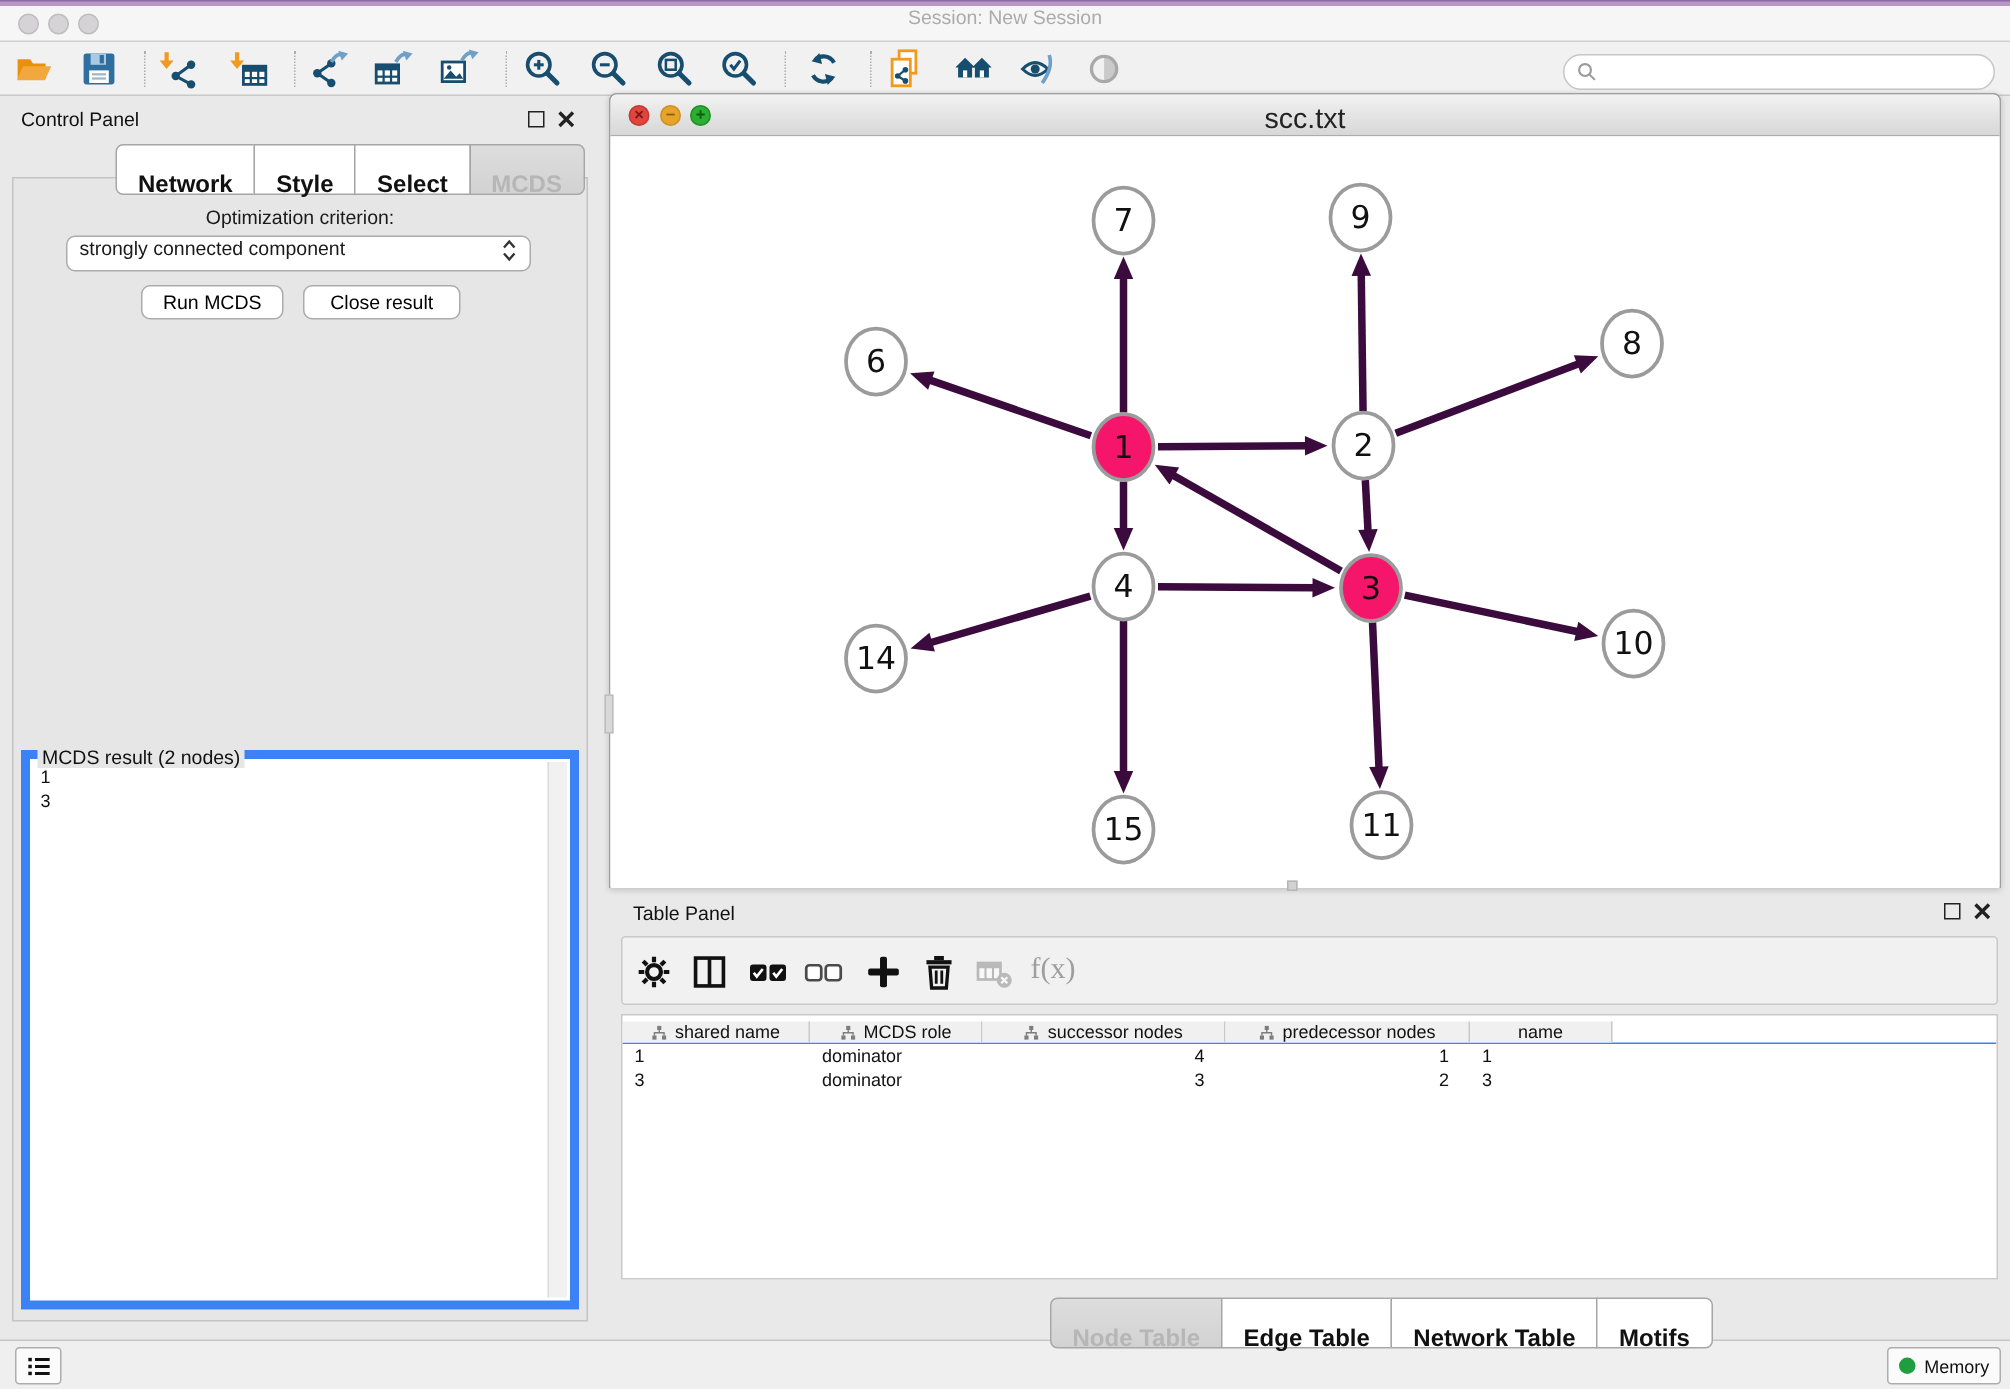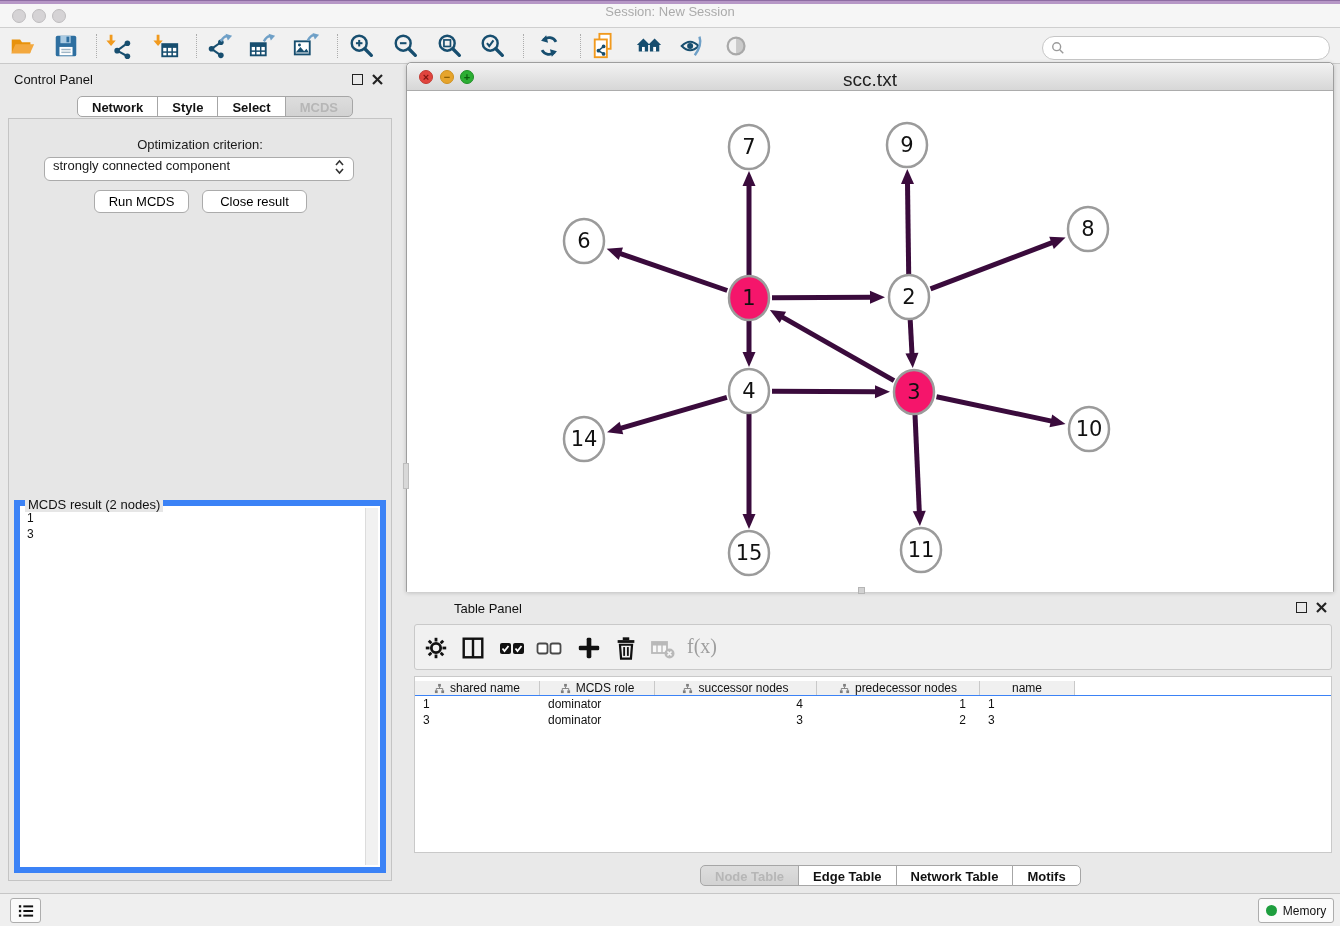--- a/index.html
+++ b/index.html
@@ -18,21 +18,21 @@
   .tb-sep { position:absolute; top:6px; width:1px; height:24px; border-left:1px dotted #ADADAD; }
   .searchbox { position:absolute; left:1042px; top:8px; width:288px; height:24px; background:#FFF; border:1px solid #C6C6C6; border-radius:12px; display:flex; align-items:center; padding:0 8px; }
   .searchbox input { border:none; outline:none; flex:1; font-size:12px; background:transparent; margin-left:5px; font-family:"Liberation Sans",sans-serif; }
 
   
   .cp-title { position:absolute; left:14px; top:72px; font-size:13px; color:#111; }
   .panel-btns { position:absolute; display:flex; gap:8px; align-items:center; }
   .float-box { width:11px; height:11px; border:1.5px solid #222; display:inline-block; }
   .cp-content { position:absolute; left:8px; top:118px; width:384px; height:763px; background:#E6E6E6; border:1px solid #C4C4C4; }
   .seg-tabs { position:absolute; display:flex; z-index:5; }
-  .seg-tab { height:21px; line-height:21px; padding:0 14px; background:#FFF; border:1px solid #A6A6A6; margin-left:-1px; font-size:13px; font-weight:bold; color:#111; text-align:center; cursor:default; }
+  .seg-tab { height:21px; line-height:21px; padding:16px 14px; background:#FFF; border:1px solid #A6A6A6; margin-left:-1px; font-size:16px; font-weight:bold; color:#111; text-align:center; cursor:default; }
   .seg-tab:first-child { border-radius:5px 0 0 5px; margin-left:0; }
   .seg-tab:last-child { border-radius:0 5px 5px 0; }
   .seg-tab.active { background:linear-gradient(#DDDDDD,#D2D2D2); color:#B6B6B6; }
   .opt-label { position:absolute; left:8px; top:137px; width:384px; text-align:center; font-size:13px; }
   .combo { position:absolute; left:44px; top:157px; width:310px; height:24px; background:#FFF; border:1px solid #ABABAB; border-radius:6px; display:flex; align-items:flex-start; padding:0 8px; }
   .combo .val { flex:1; font-size:13px; }
   .push-btn { position:absolute; height:23px; background:#FFF; border:1px solid #ABABAB; border-radius:6px; font-size:13px; text-align:center; line-height:21px; }
   .fieldset { position:absolute; left:14px; top:500px; width:372px; height:373px; border:6px solid #3b82f6; background:#FFF; }
   .fieldset .legend { position:absolute; top:-9px; left:5px; background:#E6E6E6; padding:0 3px; font-size:13px; color:#111; }
   .result-list { position:absolute; left:2px; top:4px; right:17px; bottom:2px; overflow:hidden; }
@@ -42,21 +42,21 @@
   
   .net-window { position:absolute; left:406px; top:62px; width:928px; height:530px; background:#FFF; border:1px solid #9E9E9E; border-radius:5px 5px 0 0; box-shadow:0 1px 4px rgba(0,0,0,0.18); }
   .net-titlebar { position:absolute; left:0; top:0; right:0; height:28px; background:linear-gradient(#F2F2F2,#D7D7D7); border-bottom:1px solid #ACACAC; border-radius:5px 5px 0 0; }
   .net-title { position:absolute; left:0; right:0; top:6px; text-align:center; font-size:19px; color:#222; }
   .mac-light { position:absolute; top:7px; width:14px; height:14px; border-radius:50%; font-size:11px; font-weight:bold; text-align:center; line-height:13px; }
   .net-canvas { position:absolute; left:0; top:28px; width:926px; height:501px; background:#FFF; overflow:hidden; }
   .splitter-notch { position:absolute; left:-4px; top:400px; width:6px; height:26px; background:#D8D8D8; border:1px solid #BDBDBD; }
   .resize-dot { position:absolute; left:451px; bottom:-3px; width:7px; height:7px; background:#D2D2D2; border:1px solid #B5B5B5; }
 
   
-  .tp-title { position:absolute; left:422px; top:601px; font-size:13px; color:#111;margin-left:32px; }
+  .tp-title { position:absolute; left:422px; top:601px; font-size:13px; color:#111; }
   .tp-toolbar { position:absolute; left:414px; top:624px; width:918px; height:46px; background:#F1F1F1; border:1px solid #C9C9C9; border-radius:3px; }
   .tp-icon { position:absolute; top:8px; width:30px; height:30px; display:flex; align-items:center; justify-content:center; }
   .fx-label { position:absolute; left:272px; top:10px; font-family:"Liberation Serif",serif; font-size:20px; color:#9E9E9E; }
   .tbl-wrap { position:absolute; left:414px; top:676px; width:918px; height:177px; background:#FFF; border:1px solid #C9C9C9; overflow:hidden; }
   .tbl-header { display:flex; height:19px; border-bottom:1px solid #3b82f6;align-items:flex-end; }
   .tbl-hcell { background:#F0F0F0; border-right:1px solid #C9C9C9; display:flex; align-items:center; justify-content:center; gap:5px; font-size:12px; color:#111; }
   .tbl-row { display:flex; height:16px; }
   .tbl-cell { font-size:12px; line-height:16px; color:#111; overflow:hidden; }
 
   

